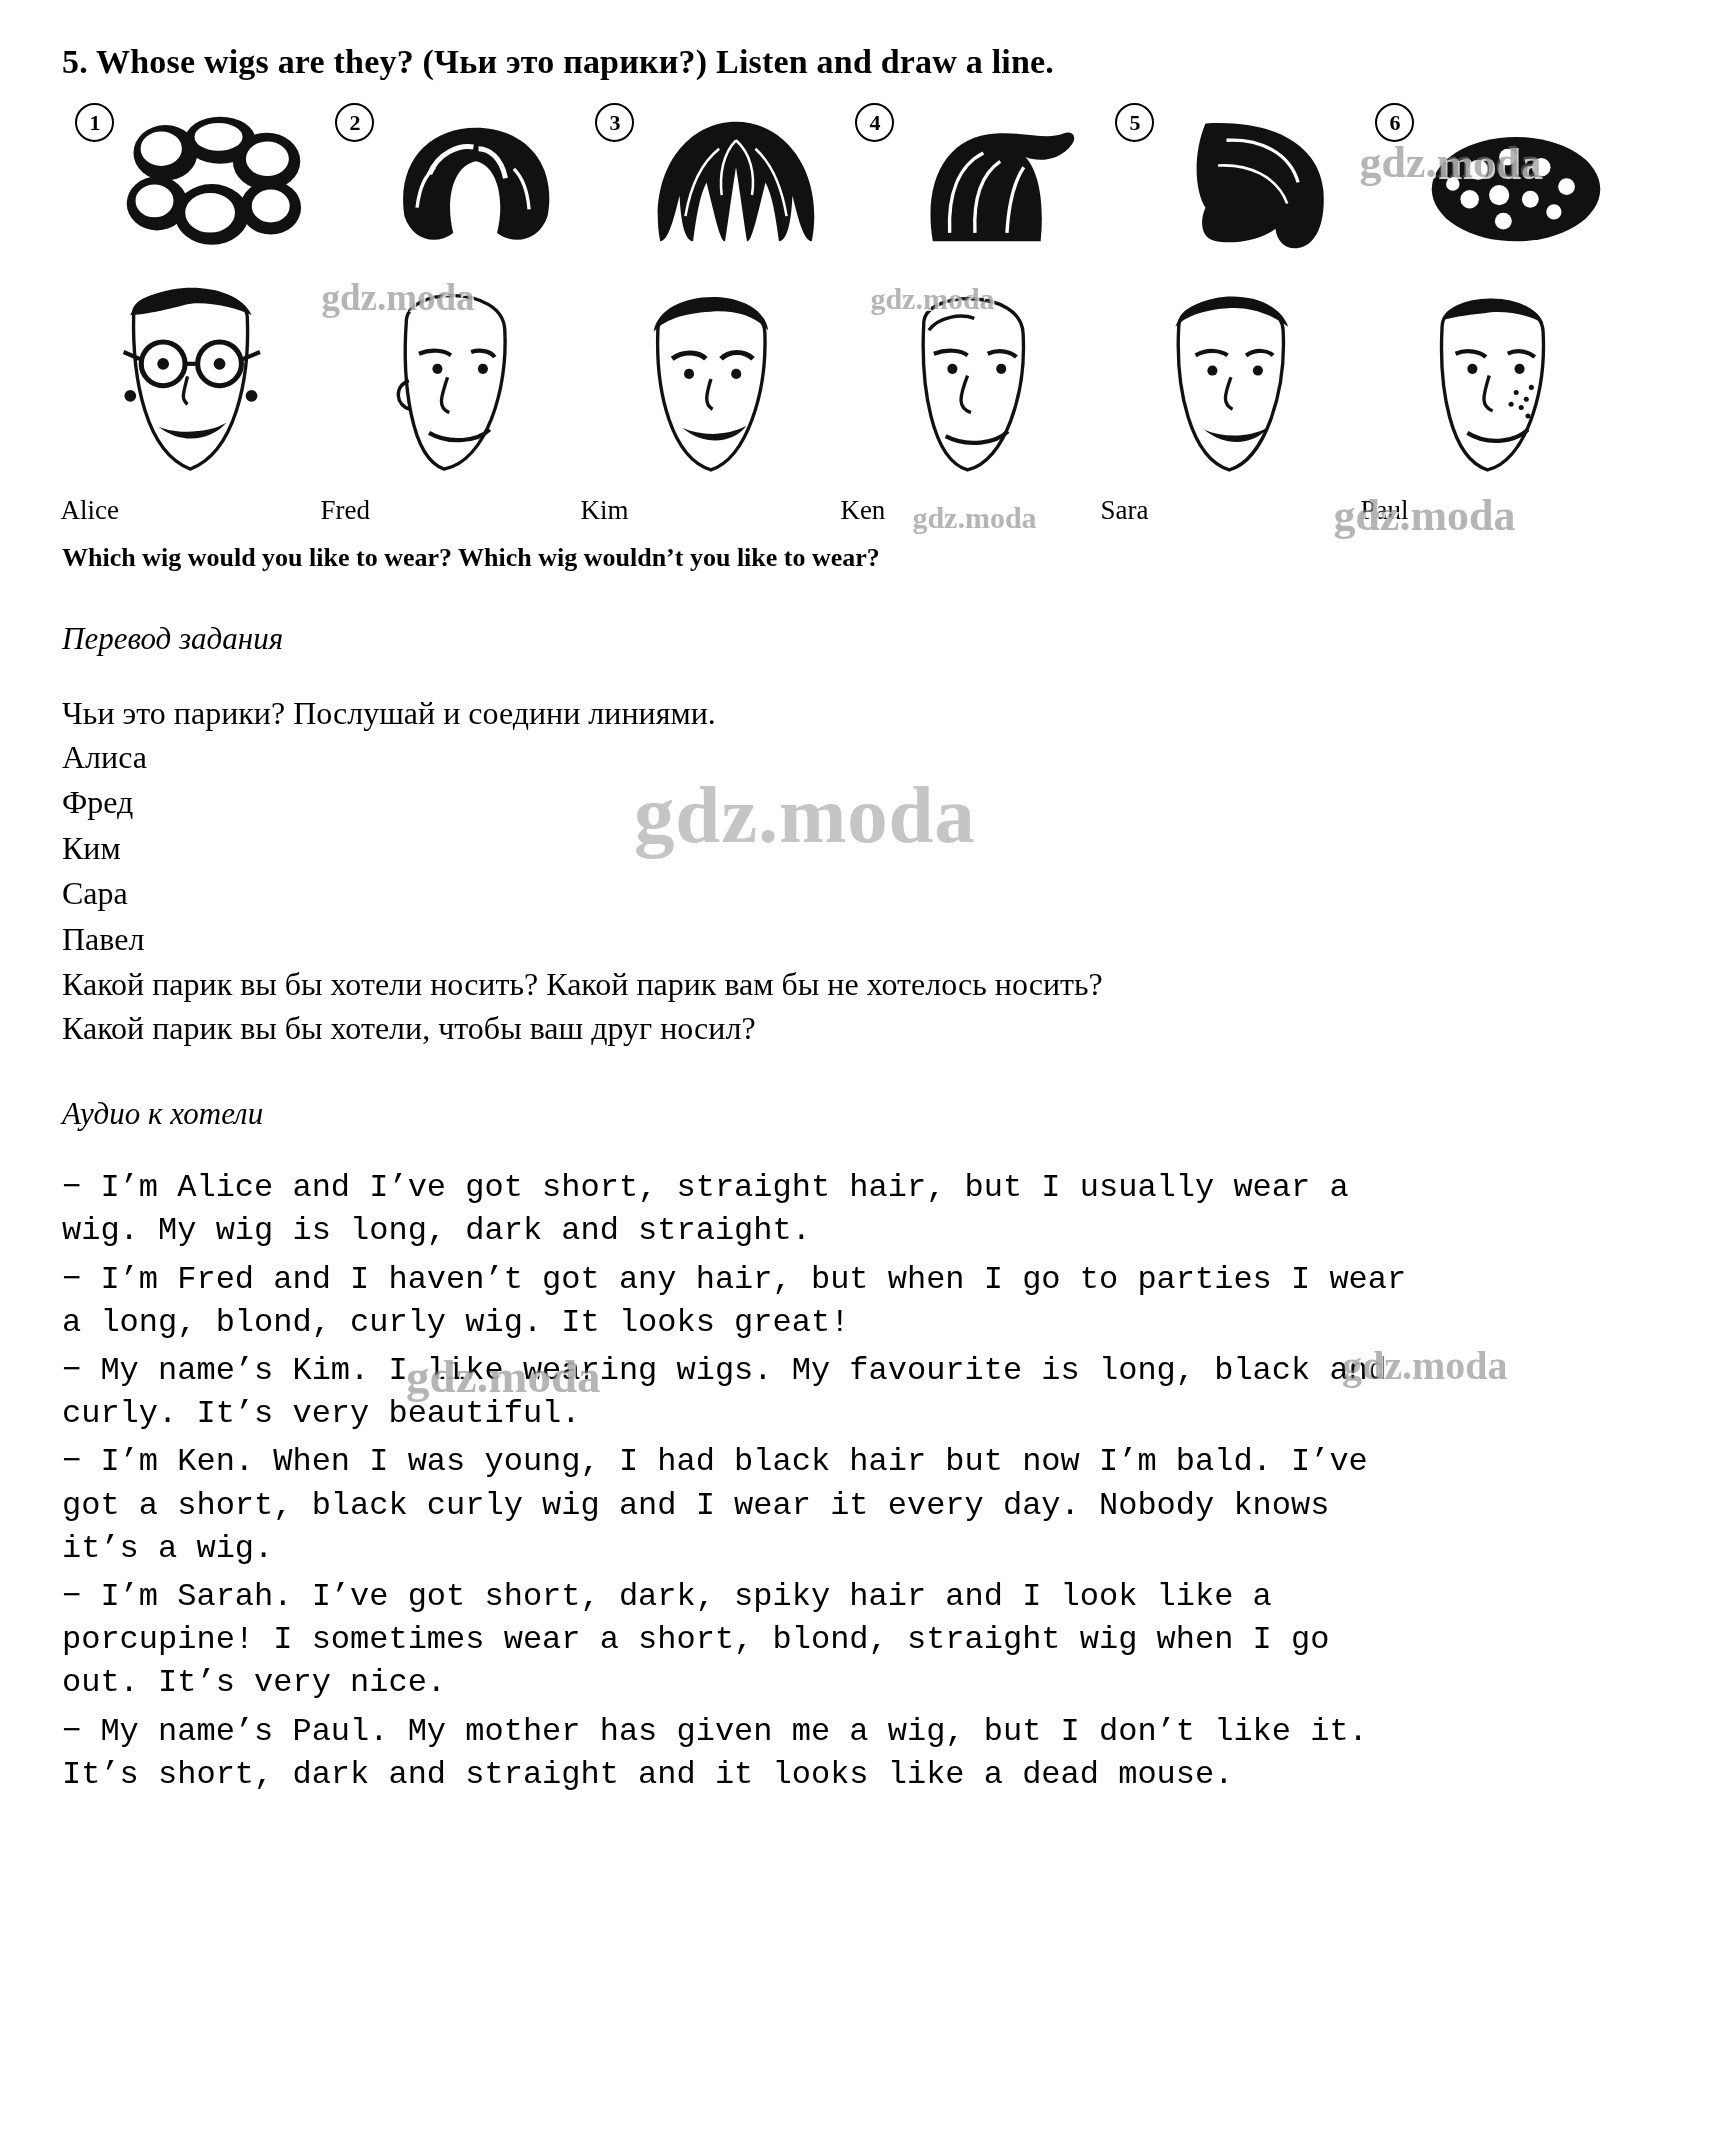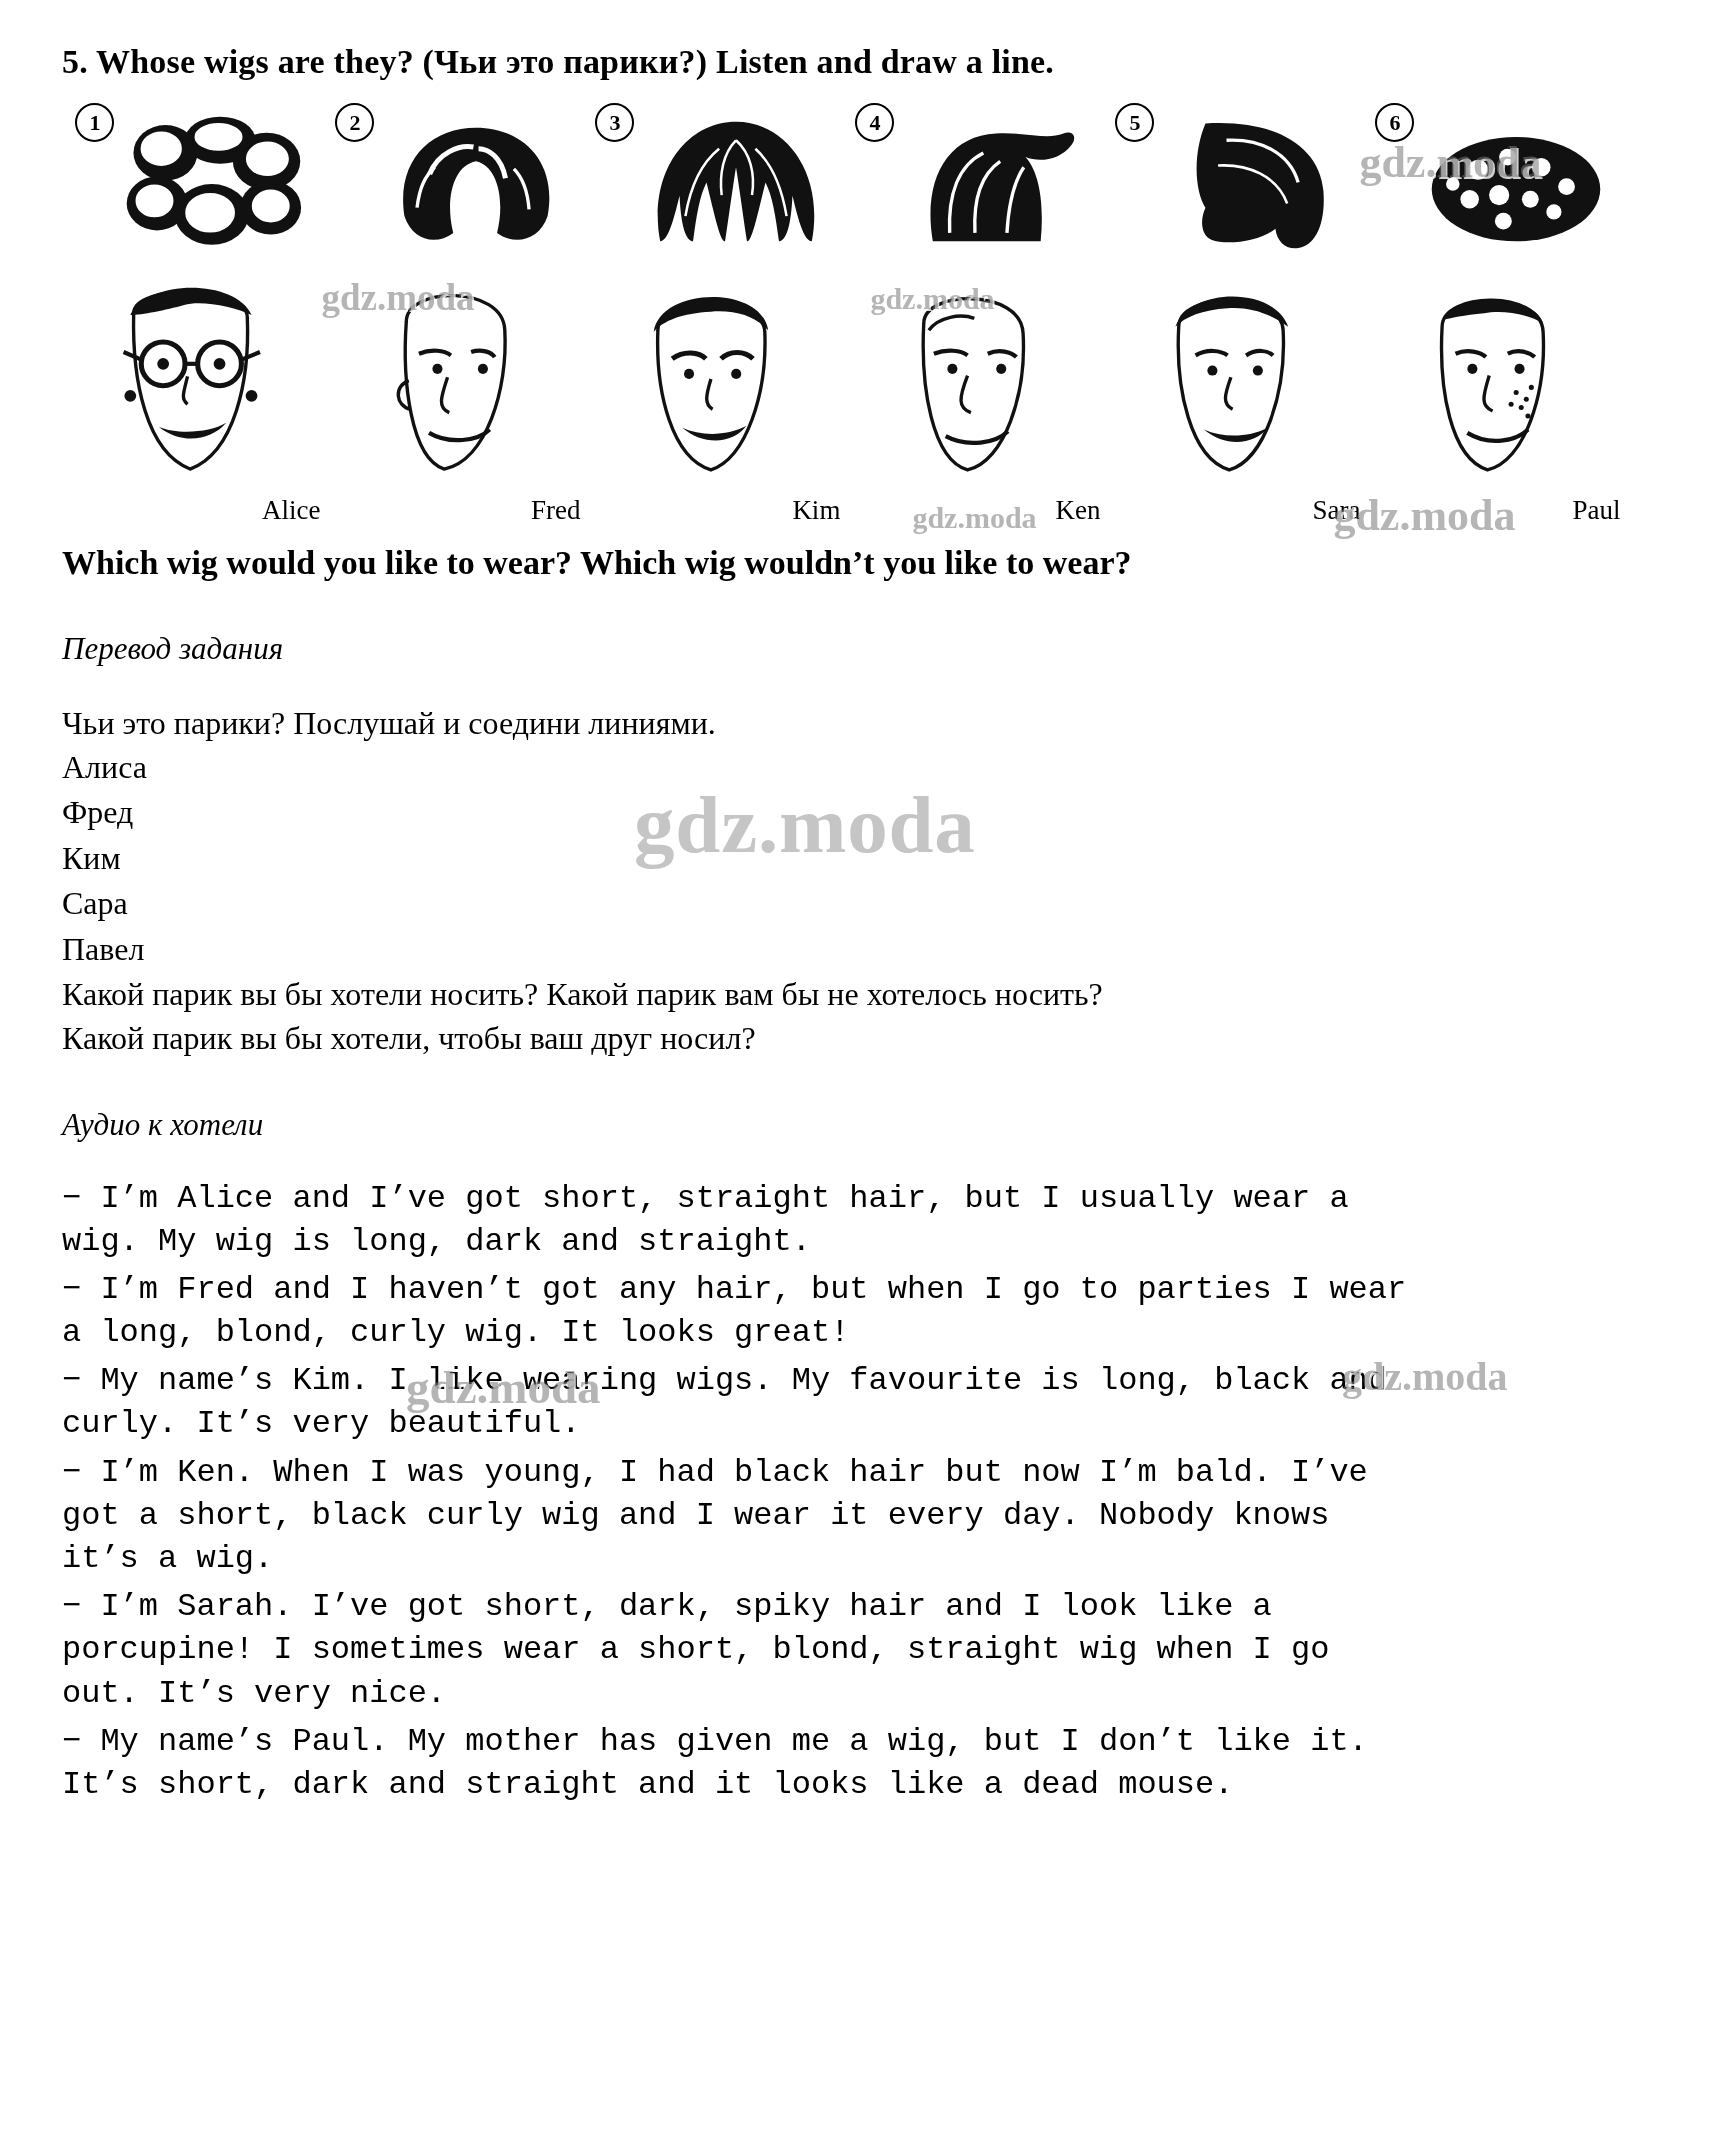--- a/index.html
+++ b/index.html
@@ -90,42 +90,42 @@
     height: 228px;
   }
   .face-art { width: 181px; height: 221px; }
 
   .name-row {
     display: flex;
     margin-top: 3.4px;
   }
   .name-cell {
     width: 278px;
-    text-align: right;
+    text-align: left;
     font-family: "Liberation Serif", serif;
     font-size: 27px;
   }
 
   
   .wm {
     position: absolute;
     font-family: "Liberation Serif", serif;
     font-weight: bold;
     color: rgba(120,120,120,0.55);
     text-shadow: 1.7px 1.7px 0 rgba(255,255,255,0.8);
     pointer-events: none;
     user-select: none;
     white-space: nowrap;
   }
 
   
   .bold-q {
     font-family: "Liberation Serif", serif;
     font-weight: bold;
-    font-size: 34px;
+    font-size: 26px;
     line-height: 1.28;
     margin: 15px 0 0 10px;
     max-width: 1577px;
   }
   .section-label {
     font-family: "Liberation Serif", serif;
     font-style: italic;
     font-size: 31px;
     margin: 46px 0 34px 10px;
   }

